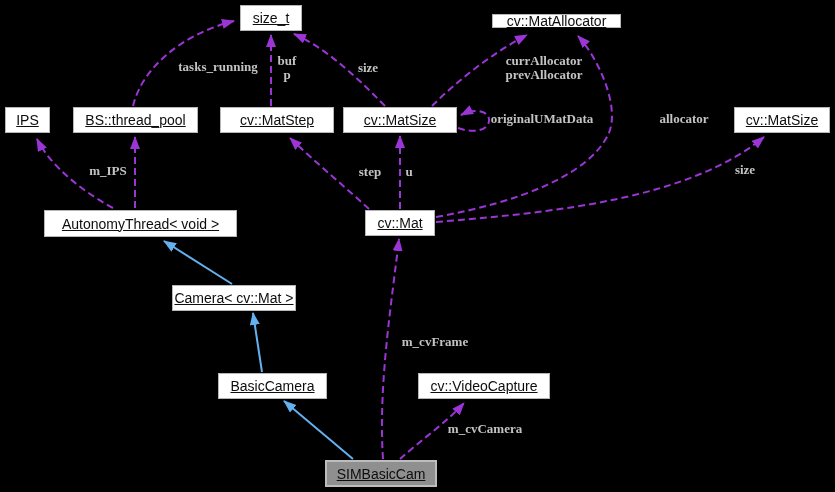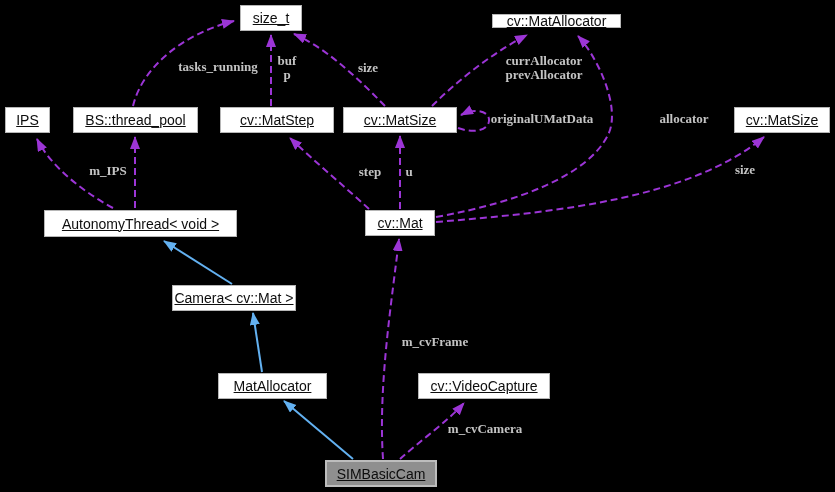--- a/index.html
+++ b/index.html
@@ -70,21 +70,21 @@
   <div class="node" style="left:240px;top:5px;width:62px;height:26px">size_t</div>
   <div class="node" style="left:492px;top:14px;width:129px;height:14px">cv::MatAllocator</div>
   <div class="node" style="left:5px;top:107px;width:45px;height:26px">IPS</div>
   <div class="node" style="left:73px;top:107px;width:125px;height:26px">BS::thread_pool</div>
   <div class="node" style="left:220px;top:107px;width:114px;height:26px">cv::MatStep</div>
   <div class="node" style="left:343px;top:107px;width:114px;height:26px">cv::MatSize</div>
   <div class="node" style="left:734px;top:107px;width:96px;height:26px">cv::MatSize</div>
   <div class="node" style="left:44px;top:210px;width:193px;height:27px">AutonomyThread&lt; void &gt;</div>
   <div class="node" style="left:365px;top:210px;width:70px;height:26px">cv::Mat</div>
   <div class="node" style="left:172px;top:285px;width:124px;height:26px">Camera&lt; cv::Mat &gt;</div>
-  <div class="node" style="left:218px;top:373px;width:109px;height:26px">MatAllocator</div>
+  <div class="node" style="left:218px;top:373px;width:109px;height:26px">BasicCamera</div>
   <div class="node" style="left:418px;top:373px;width:132px;height:26px">cv::VideoCapture</div>
   <div class="node focus" style="left:325px;top:460px;width:112px;height:27px">SIMBasicCam</div>
 
   <div class="elabel" style="left:218px;top:67px">tasks_running</div>
   <div class="elabel" style="left:287px;top:68px">buf
 p</div>
   <div class="elabel" style="left:368px;top:68px">size</div>
   <div class="elabel" style="left:544px;top:68px">currAllocator
 prevAllocator</div>
   <div class="elabel" style="left:542px;top:119px">originalUMatData</div>

